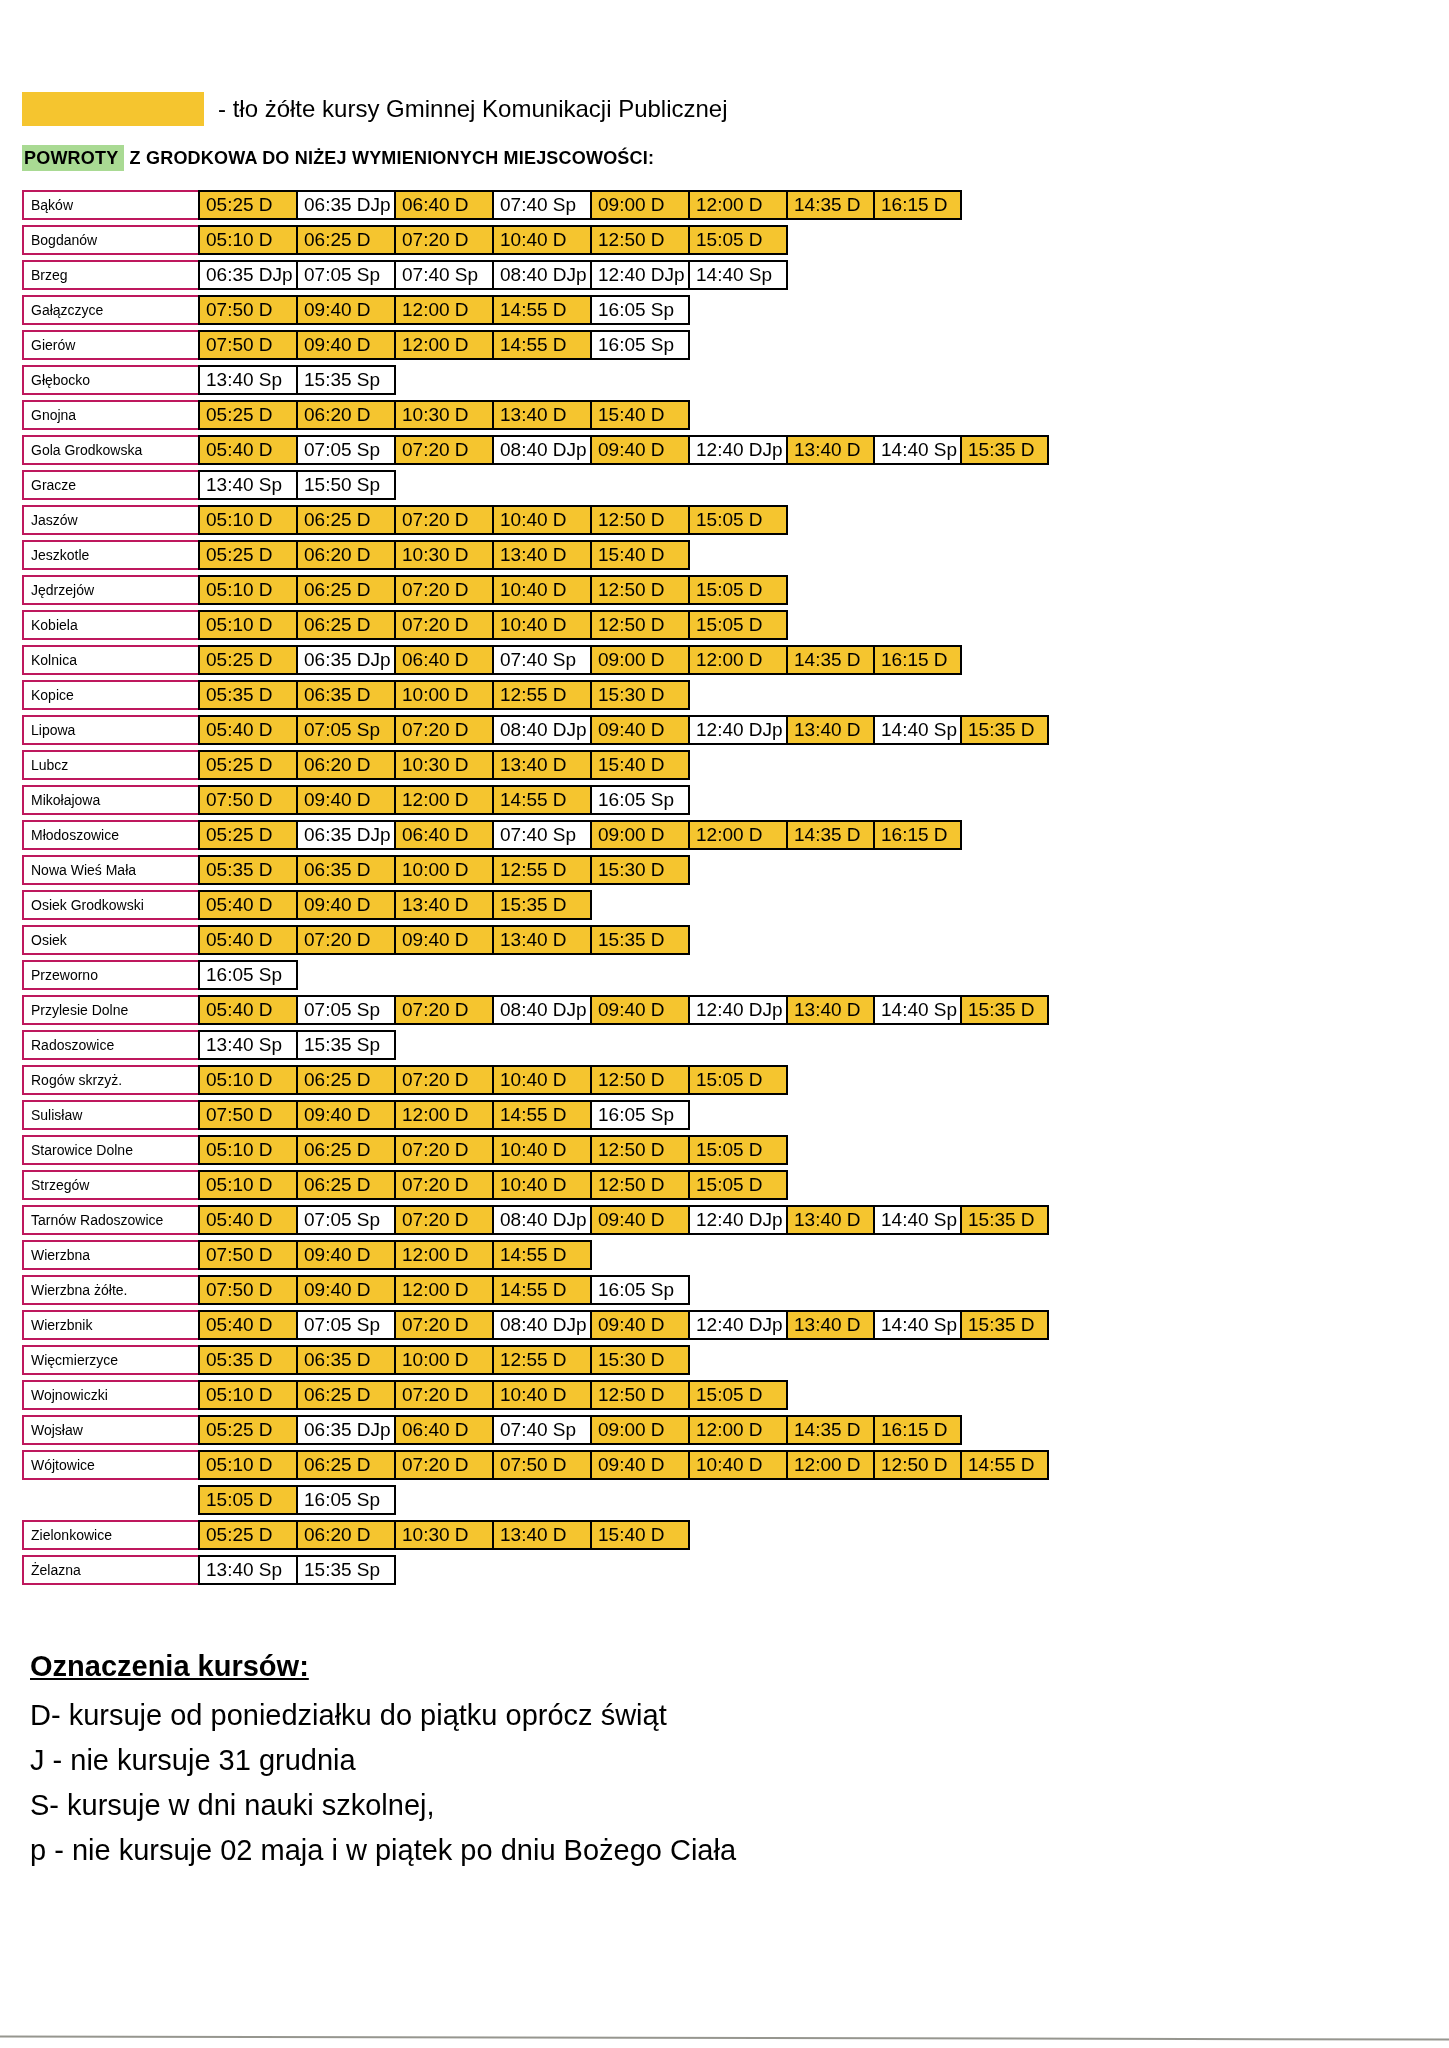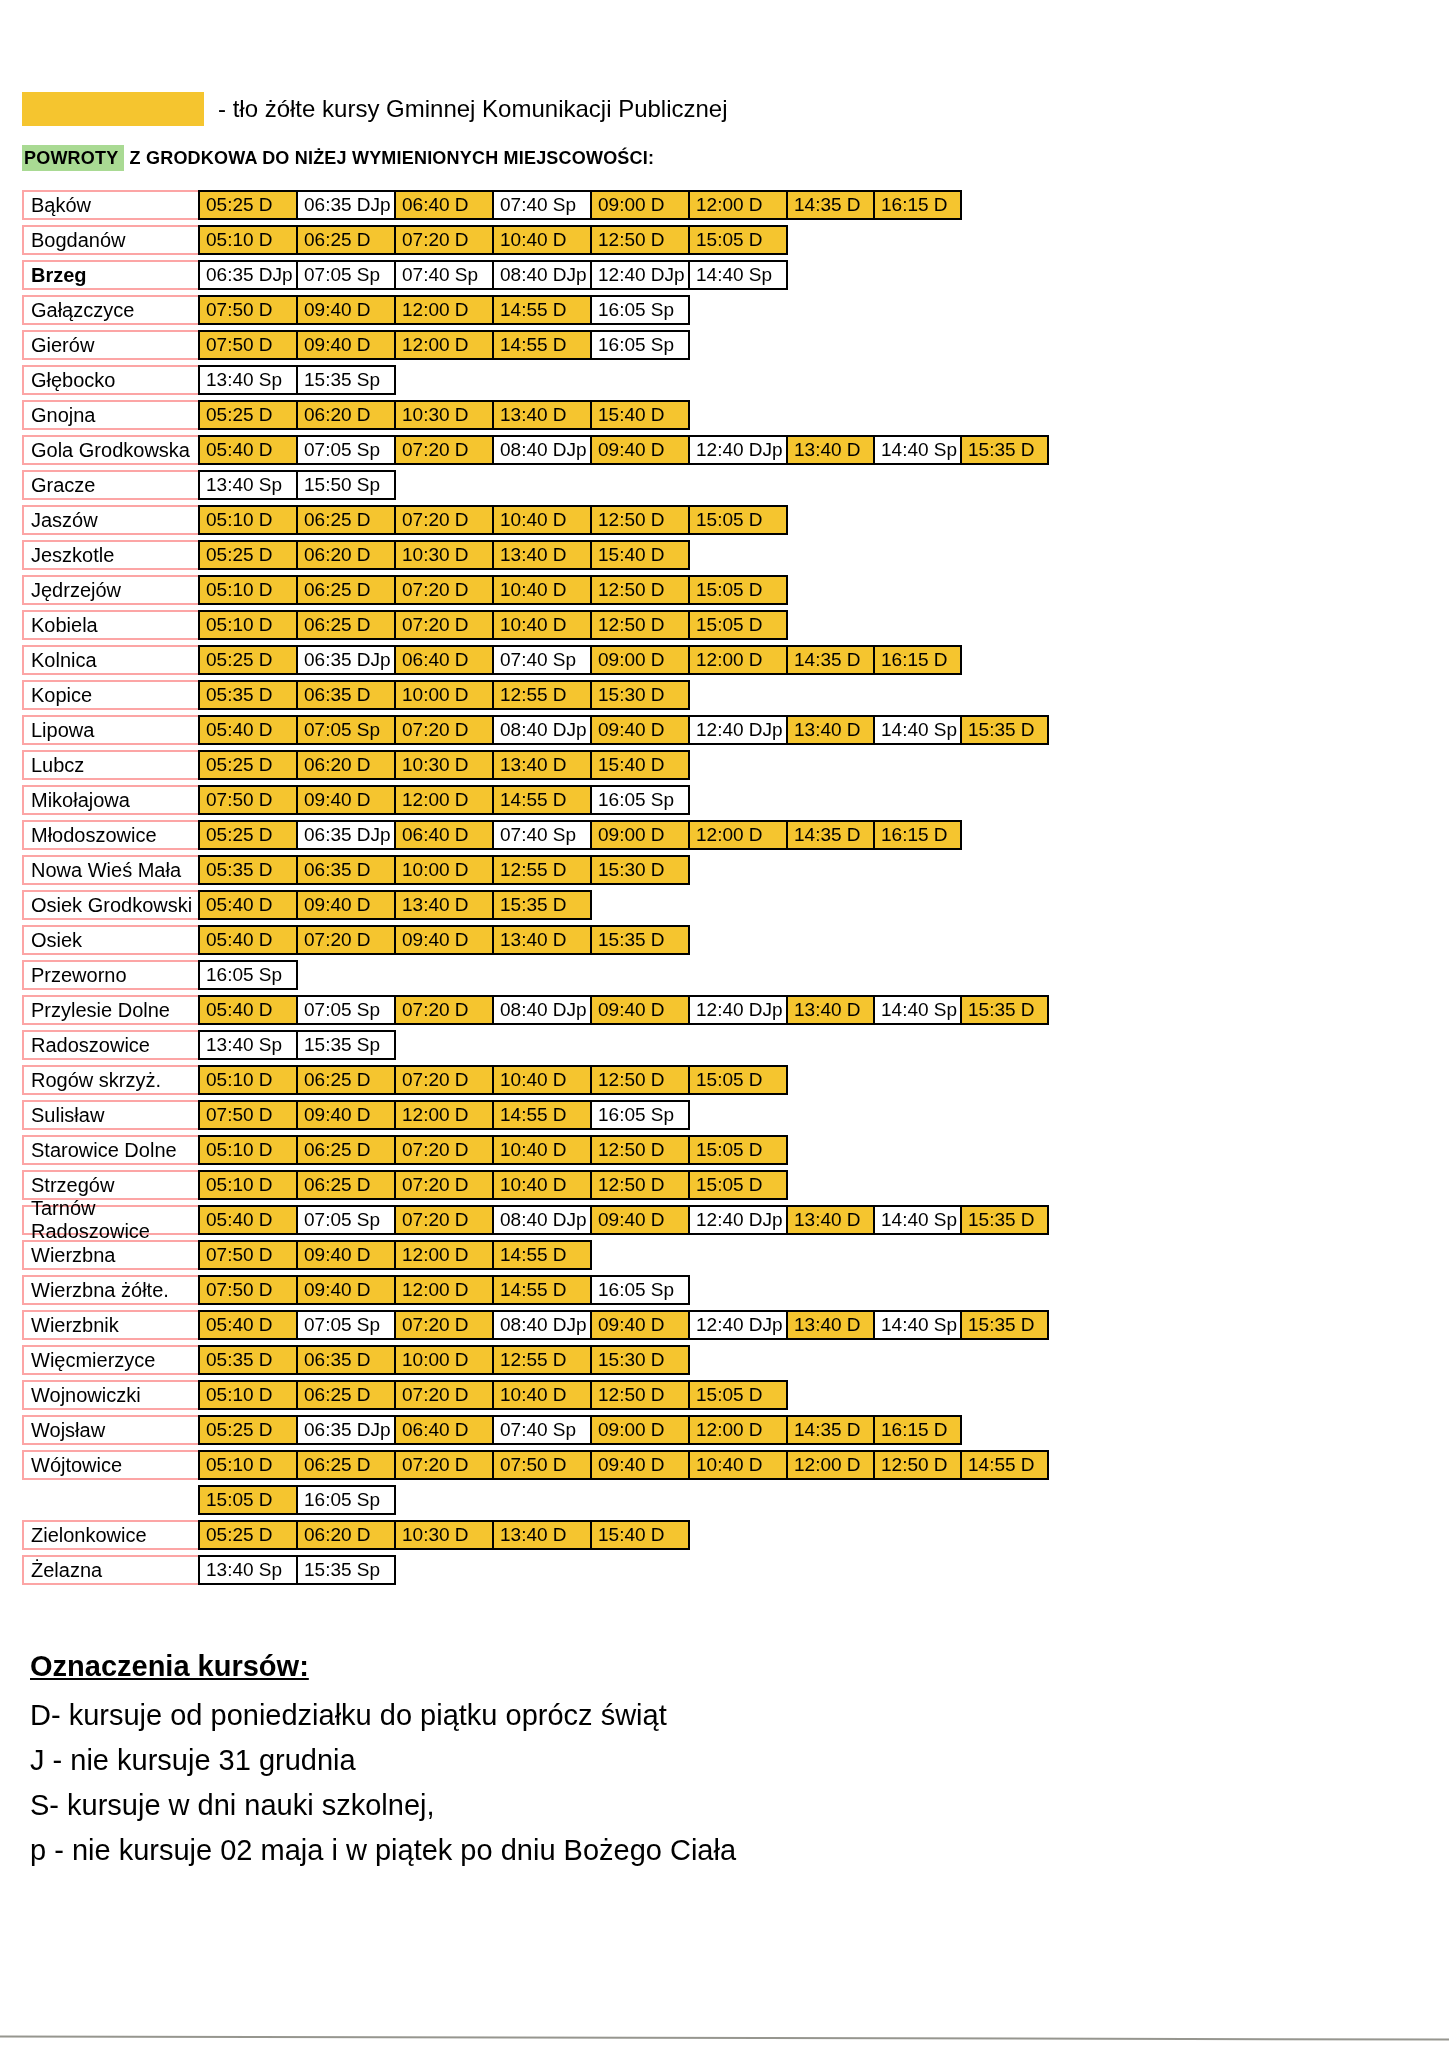--- a/index.html
+++ b/index.html
@@ -36,29 +36,29 @@
   .timetable{
     position:absolute;left:22px;top:190px;
   }
   .trow{
     display:flex;
     height:30px;
     margin-bottom:5px;
   }
   .towncell{
     width:178px;
-    border:2px solid #fca5a5;
+    border:2px solid #be185d;
     background:#fff;
     box-sizing:border-box;
     display:flex;align-items:center;
     padding-left:7px;
-    font-size:20px;
+    font-size:14px;
     flex:none;
   }
-  .towncell.bold{font-weight:bold;}
+  .towncell.bold{font-weight:normal;}
   .towncell.hiddenbox{border-color:transparent;background:transparent;}
   .timecell{
     width:100px;
     border:2px solid #000;
     margin-left:-2px;
     box-sizing:border-box;
     display:flex;align-items:center;
     padding-left:6px;
     font-size:19px;
     flex:none;

